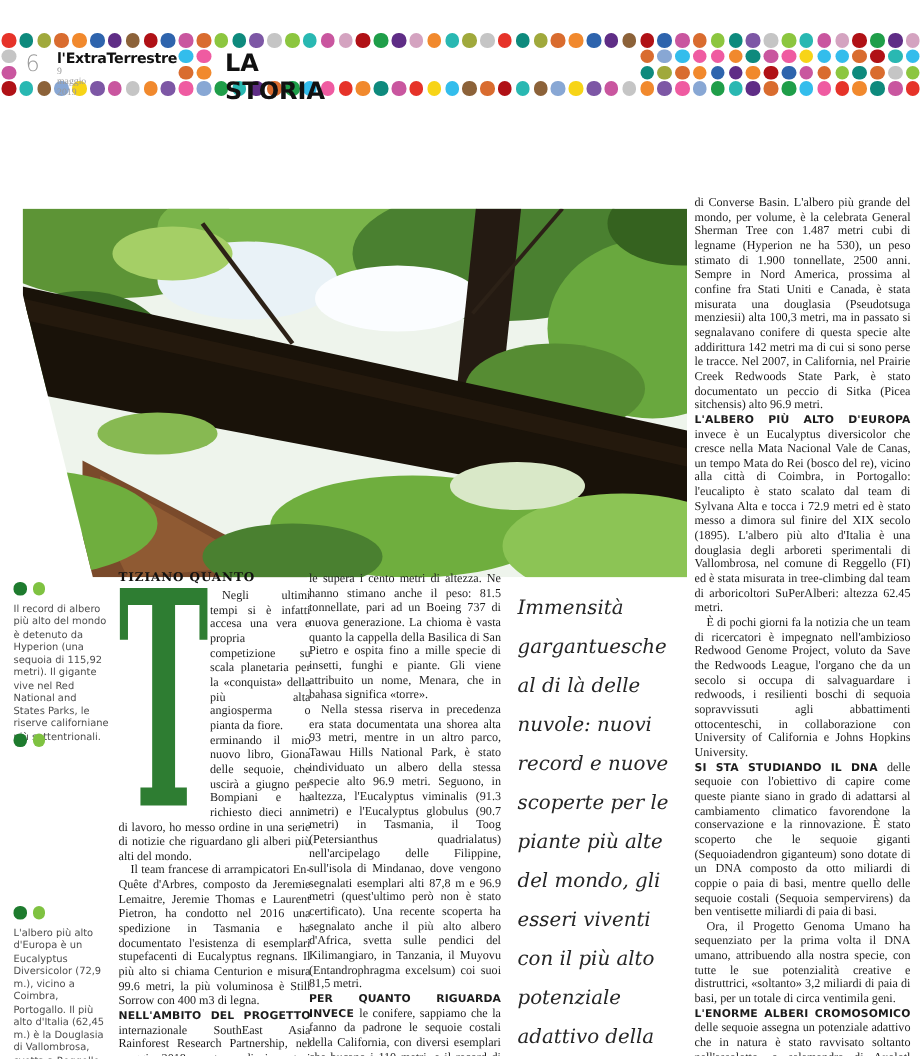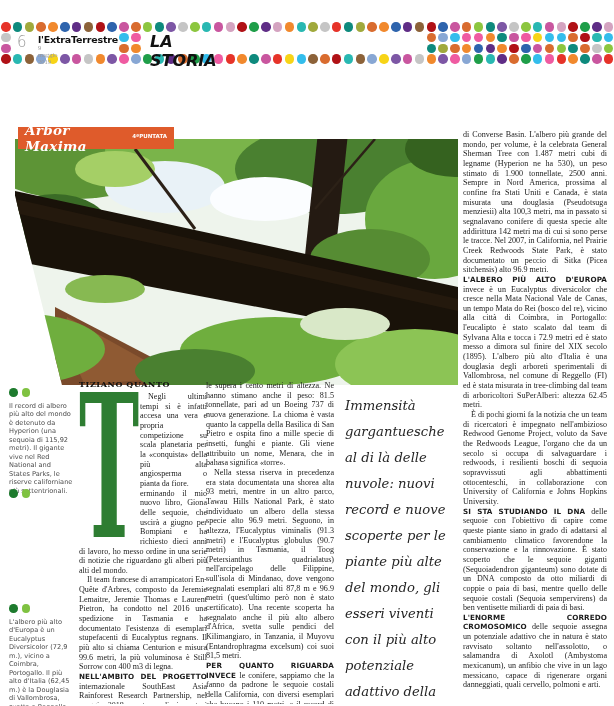--- a/index.html
+++ b/index.html
@@ -6,21 +6,21 @@
   body { background:#e8e8e8; font-family:"Liberation Serif", serif; }
   .page { position:relative; width:614px; height:706px; background:#fff; margin:0 auto; overflow:hidden; }
 
   
   .header { position:absolute; left:0; top:22px; width:614px; height:46px; }
   .dot { position:absolute; border-radius:50%; width:9.5px; height:9.5px; }
   .masthead { position:absolute; left:0; top:32px; height:22px; }
   .page-number { position:absolute; left:17px; top:1px; font-family:"DejaVu Sans",sans-serif; font-weight:300; font-size:15px; color:#9a9a9a; }
   .logo { position:absolute; left:38px; top:2px; font-family:"DejaVu Sans",sans-serif; font-weight:bold; font-size:9.5px; color:#111; letter-spacing:-0.2px; }
   .issue-date { position:absolute; left:38px; top:12px; font-family:Liberation Serif, serif; font-size:6.5px; color:#9a9a9a; }
-  .section-title { position:absolute; left:150px; top:0px; font-family:"DejaVu Sans",sans-serif; font-weight:bold; font-size:16px; color:#111; letter-spacing:0px;font-style:italic; }
+  .section-title { position:absolute; left:150px; top:0px; font-family:"DejaVu Sans",sans-serif; font-weight:bold; font-size:16px; color:#111; letter-spacing:0px; }
 
   
   .headline { position:absolute; left:8px; top:62px; width:600px; height:62px; display:flex; align-items:flex-end; white-space:nowrap; }
   .headline-thin { font-family:"DejaVu Sans",sans-serif; font-weight:100; font-size:57px; line-height:1;
                    color:transparent; -webkit-text-stroke:1.2px #161616; letter-spacing:1px;
                    transform:scaleX(0.82); transform-origin:left bottom; }
   @supports not (-webkit-text-stroke: 1px black) { .headline-thin { color:#161616; } }
   .headline-bold { font-family:"DejaVu Sans",sans-serif; font-weight:bold; font-size:54px; line-height:1;
                    color:#0d0d0d; letter-spacing:-2.5px; margin-left:-28px; transform:scaleY(1.08); transform-origin:left bottom; }
 
@@ -211,24 +211,20 @@
       <div class="dot" style="left: 603.82px; top: 21.6px; background: rgb(140, 198, 63);"></div>
     </div>
   <div class="masthead">
     <div class="page-number">6</div>
     <div class="logo">l'ExtraTerrestre</div>
     <div class="issue-date">9 maggio 2019</div>
     <div class="section-title">LA STORIA</div>
   </div>
 
 
-  <div class="series-banner" id="seriesbanner" style="background: rgb(223, 91, 43);">
-    <span class="series-title">Arbor Maxima</span>
-    <span class="series-episode">4ªPUNTATA</span>
-  </div>
 
   <div class="photo">
     <svg viewBox="0 0 443 246" preserveAspectRatio="none">
       <rect x="0" y="0" width="443" height="246" fill="#eef4ec"></rect>
       <ellipse cx="60" cy="20" rx="90" ry="40" fill="#5d9436"></ellipse>
       <ellipse cx="200" cy="12" rx="110" ry="34" fill="#7ab44a"></ellipse>
       <ellipse cx="150" cy="48" rx="60" ry="26" fill="#e9f2f7"></ellipse>
       <ellipse cx="320" cy="30" rx="100" ry="45" fill="#4a8030"></ellipse>
       <ellipse cx="420" cy="80" rx="70" ry="60" fill="#69a83e"></ellipse>
       <ellipse cx="250" cy="60" rx="55" ry="22" fill="#fbfdff"></ellipse>
@@ -291,18 +287,19 @@
   <div class="bodycol col2">
       <p class="para">le supera i cento metri di altezza. Ne hanno stimano anche il peso: 81.5 tonnellate, pari ad un Boeing 737 di nuova generazione. La chioma è vasta quanto la cappella della Basilica di San Pietro e ospita fino a mille specie di insetti, funghi e piante. Gli viene attribuito un nome, Menara, che in bahasa significa «torre».</p>
       <p class="para indent">Nella stessa riserva in precedenza era stata documentata una shorea alta 93 metri, mentre in un altro parco, Tawau Hills National Park, è stato individuato un albero della stessa specie alto 96.9 metri. Seguono, in altezza, l'Eucalyptus viminalis (91.3 metri) e l'Eucalyptus globulus (90.7 metri) in Tasmania, il Toog (Petersianthus quadrialatus) nell'arcipelago delle Filippine, sull'isola di Mindanao, dove vengono segnalati esemplari alti 87,8 m e 96.9 metri (quest'ultimo però non è stato certificato). Una recente scoperta ha segnalato anche il più alto albero d'Africa, svetta sulle pendici del Kilimangiaro, in Tanzania, il Muyovu (Entandrophragma excelsum) coi suoi 81,5 metri.</p>
       <p class="para"><span class="lead">PER QUANTO RIGUARDA INVECE </span>le conifere, sappiamo che la fanno da padrone le sequoie costali della California, con diversi esemplari che bucano i 110 metri, e il record di albero più alto del mondo è detenuto da Hyperion, con i suoi 380.3 piedi, ovvero 115.92 metri; questo titano cresce nei Redwood National and States Parks, le riserve californiane più settentrionali.</p>
     </div>
   <div class="bodycol col4">
       <p class="para">di Converse Basin. L'albero più grande del mondo, per volume, è la celebrata General Sherman Tree con 1.487 metri cubi di legname (Hyperion ne ha 530), un peso stimato di 1.900 tonnellate, 2500 anni. Sempre in Nord America, prossima al confine fra Stati Uniti e Canada, è stata misurata una douglasia (Pseudotsuga menziesii) alta 100,3 metri, ma in passato si segnalavano conifere di questa specie alte addirittura 142 metri ma di cui si sono perse le tracce. Nel 2007, in California, nel Prairie Creek Redwoods State Park, è stato documentato un peccio di Sitka (Picea sitchensis) alto 96.9 metri.</p>
       <p class="para"><span class="lead">L'ALBERO PIÙ ALTO D'EUROPA </span>invece è un Eucalyptus diversicolor che cresce nella Mata Nacional Vale de Canas, un tempo Mata do Rei (bosco del re), vicino alla città di Coimbra, in Portogallo: l'eucalipto è stato scalato dal team di Sylvana Alta e tocca i 72.9 metri ed è stato messo a dimora sul finire del XIX secolo (1895). L'albero più alto d'Italia è una douglasia degli arboreti sperimentali di Vallombrosa, nel comune di Reggello (FI) ed è stata misurata in tree-climbing dal team di arboricoltori SuPerAlberi: altezza 62.45 metri.</p>
       <p class="para indent">È di pochi giorni fa la notizia che un team di ricercatori è impegnato nell'ambizioso Redwood Genome Project, voluto da Save the Redwoods League, l'organo che da un secolo si occupa di salvaguardare i redwoods, i resilienti boschi di sequoia sopravvissuti agli abbattimenti ottocenteschi, in collaborazione con University of California e Johns Hopkins University.</p>
       <p class="para"><span class="lead">SI STA STUDIANDO IL DNA </span>delle sequoie con l'obiettivo di capire come queste piante siano in grado di adattarsi al cambiamento climatico favorendone la conservazione e la rinnovazione. È stato scoperto che le sequoie giganti (Sequoiadendron giganteum) sono dotate di un DNA composto da otto miliardi di coppie o paia di basi, mentre quello delle sequoie costali (Sequoia sempervirens) da ben ventisette miliardi di paia di basi.</p>
-      <p class="para"><span class="lead">L'ENORME CORREDO CROMOSOMICO </span>delle sequoie assegna un potenziale adattivo che in natura è stato ravvisato soltanto nell'assolotto, o salamandra di Axolotl (Ambystoma mexicanum), un anfibio che vive in un lago messicano, capace di rigenerare organi danneggiati, quali cervello, polmoni e arti.</p>
+      <p class="para indent">Ora, il Progetto Genoma Umano ha sequenziato per la prima volta il DNA umano, attribuendo alla nostra specie, con tutte le sue potenzialità creative e distruttrici, «soltanto» 3,2 miliardi di paia di basi, per un totale di circa ventimila geni.</p>
+      <p class="para"><span class="lead">L'ENORME ALBERI CROMOSOMICO </span>delle sequoie assegna un potenziale adattivo che in natura è stato ravvisato soltanto nell'assolotto, o salamandra di Axolotl (Ambystoma mexicanum), un anfibio che vive in un lago messicano, capace di rigenerare organi danneggiati, quali cervello, polmoni e arti.</p>
     </div>
 
   <div class="pull-quote">Immensità gargantuesche al di là delle nuvole: nuovi record e nuove scoperte per le piante più alte del mondo, gli esseri viventi con il più alto potenziale adattivo della Terra</div>
 
 </div>
 
 </body></html>

